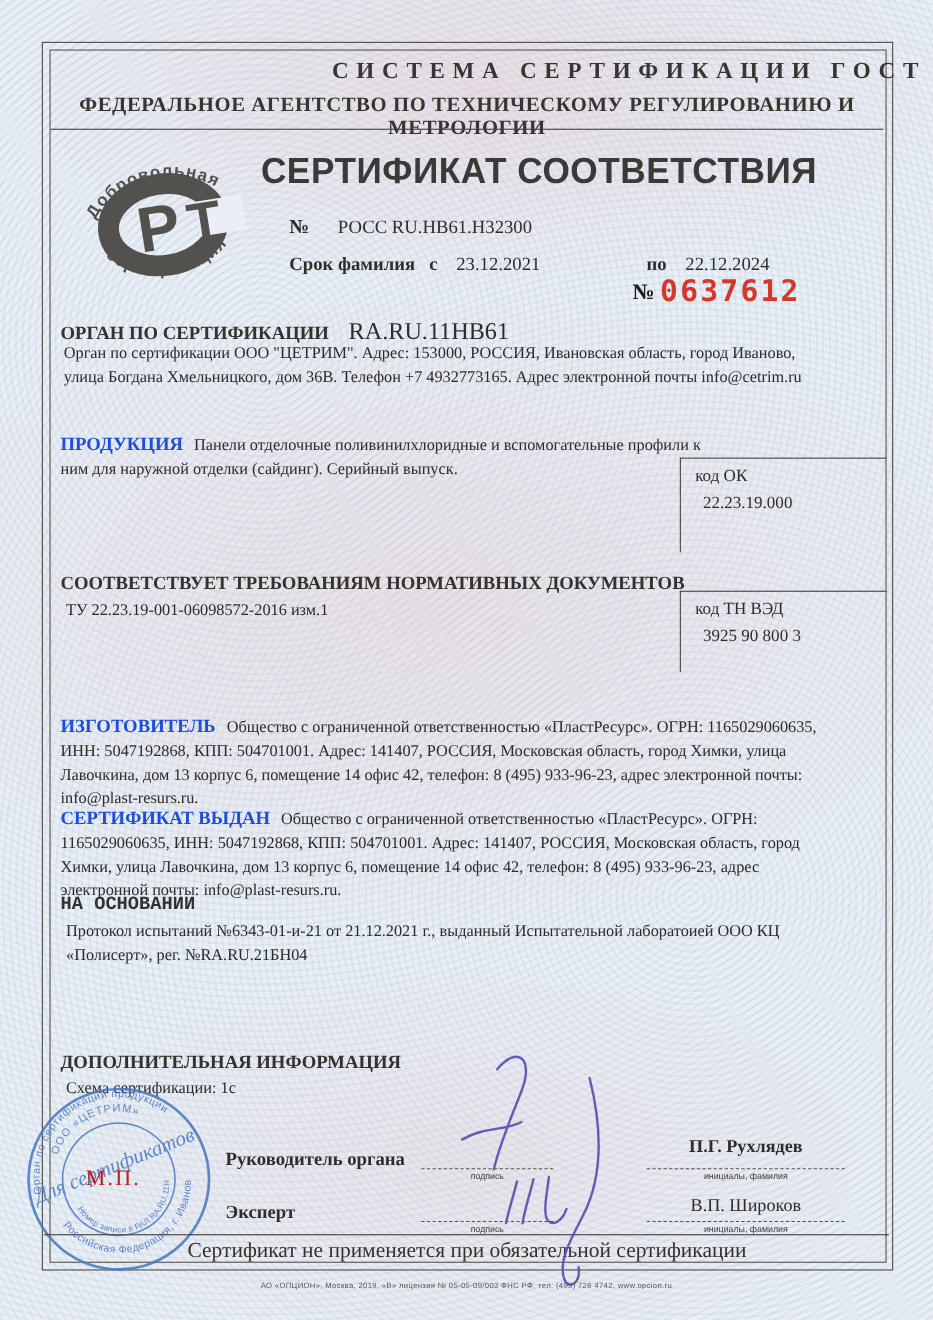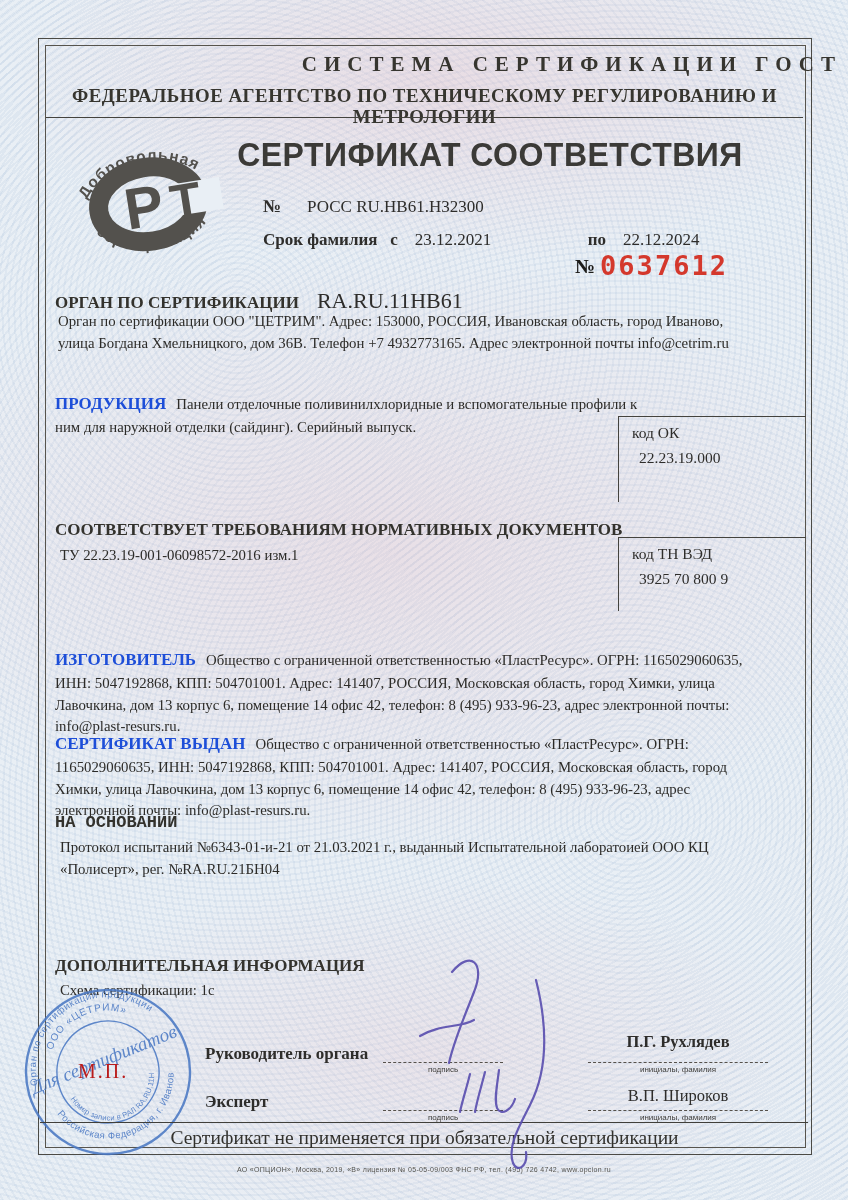--- a/index.html
+++ b/index.html
@@ -109,33 +109,33 @@
 </p>
 <div class="abs code-box" style="left:618px;top:416px;width:170px;height:78px;">
   <div class="lbl">код ОК</div>
   <div class="val">22.23.19.000</div>
 </div>
 
 <div class="abs sec-head" style="left:55px;top:520px;">СООТВЕТСТВУЕТ ТРЕБОВАНИЯМ НОРМАТИВНЫХ ДОКУМЕНТОВ</div>
 <div class="abs body-txt" style="left:60px;top:545px;width:540px;">ТУ 22.23.19-001-06098572-2016 изм.1</div>
 <div class="abs code-box" style="left:618px;top:537px;width:170px;height:66px;">
   <div class="lbl">код ТН ВЭД</div>
-  <div class="val">3925 70 800 9</div>
+  <div class="val">3925 90 800 3</div>
 </div>
 
 <p class="abs body-txt" style="left:55px;top:648px;width:712px;margin:0;">
   <span class="sec-head-inline">ИЗГОТОВИТЕЛЬ</span><span>Общество с ограниченной ответственностью «ПластРесурс». ОГРН: 1165029060635, ИНН: 5047192868, КПП: 504701001. Адрес: 141407, РОССИЯ, Московская область, город Химки, улица Лавочкина, дом 13 корпус 6, помещение 14 офис 42, телефон: 8 (495) 933-96-23, адрес электронной почты: info@plast-resurs.ru.</span>
 </p>
 
 <p class="abs body-txt" style="left:55px;top:732px;width:712px;margin:0;">
   <span class="sec-head-inline">СЕРТИФИКАТ ВЫДАН</span><span>Общество с ограниченной ответственностью «ПластРесурс». ОГРН: 1165029060635, ИНН: 5047192868, КПП: 504701001. Адрес: 141407, РОССИЯ, Московская область, город Химки, улица Лавочкина, дом 13 корпус 6, помещение 14 офис 42, телефон: 8 (495) 933-96-23, адрес электронной почты: info@plast-resurs.ru.</span>
 </p>
 
 <div class="abs sec-head" style="left:55px;top:813px;font-family:Liberation Mono, monospace;">НА ОСНОВАНИИ</div>
-<div class="abs body-txt" style="left:60px;top:837px;width:720px;">Протокол испытаний №6343-01-и-21 от 21.03.2021 г., выданный Испытательной лаборатоией ООО КЦ «Полисерт», рег. №RA.RU.21БН04</div>
+<div class="abs body-txt" style="left:60px;top:837px;width:720px;">Протокол испытаний №6343-01-и-21 от 21.12.2021 г., выданный Испытательной лаборатоией ООО КЦ «Полисерт», рег. №RA.RU.21БН04</div>
 
 <div class="abs sec-head" style="left:55px;top:956px;">ДОПОЛНИТЕЛЬНАЯ ИНФОРМАЦИЯ</div>
 <div class="abs body-txt" style="left:60px;top:980px;width:400px;">Схема сертификации: 1с</div>
 
 <svg class="abs" style="left:16px;top:980px;opacity:.88;" width="184" height="184" viewBox="0 0 184 184">
   <g transform="rotate(-16 92 92)" fill="#4b79c4">
     <circle cx="92" cy="92" r="82" fill="none" stroke="#4b79c4" stroke-width="2.4"></circle>
     <circle cx="92" cy="92" r="51" fill="none" stroke="#4b79c4" stroke-width="1.4"></circle>
     <defs>
       <path id="stOutTop" d="M 22,100 A 71,71 0 1 1 162,100"></path>

